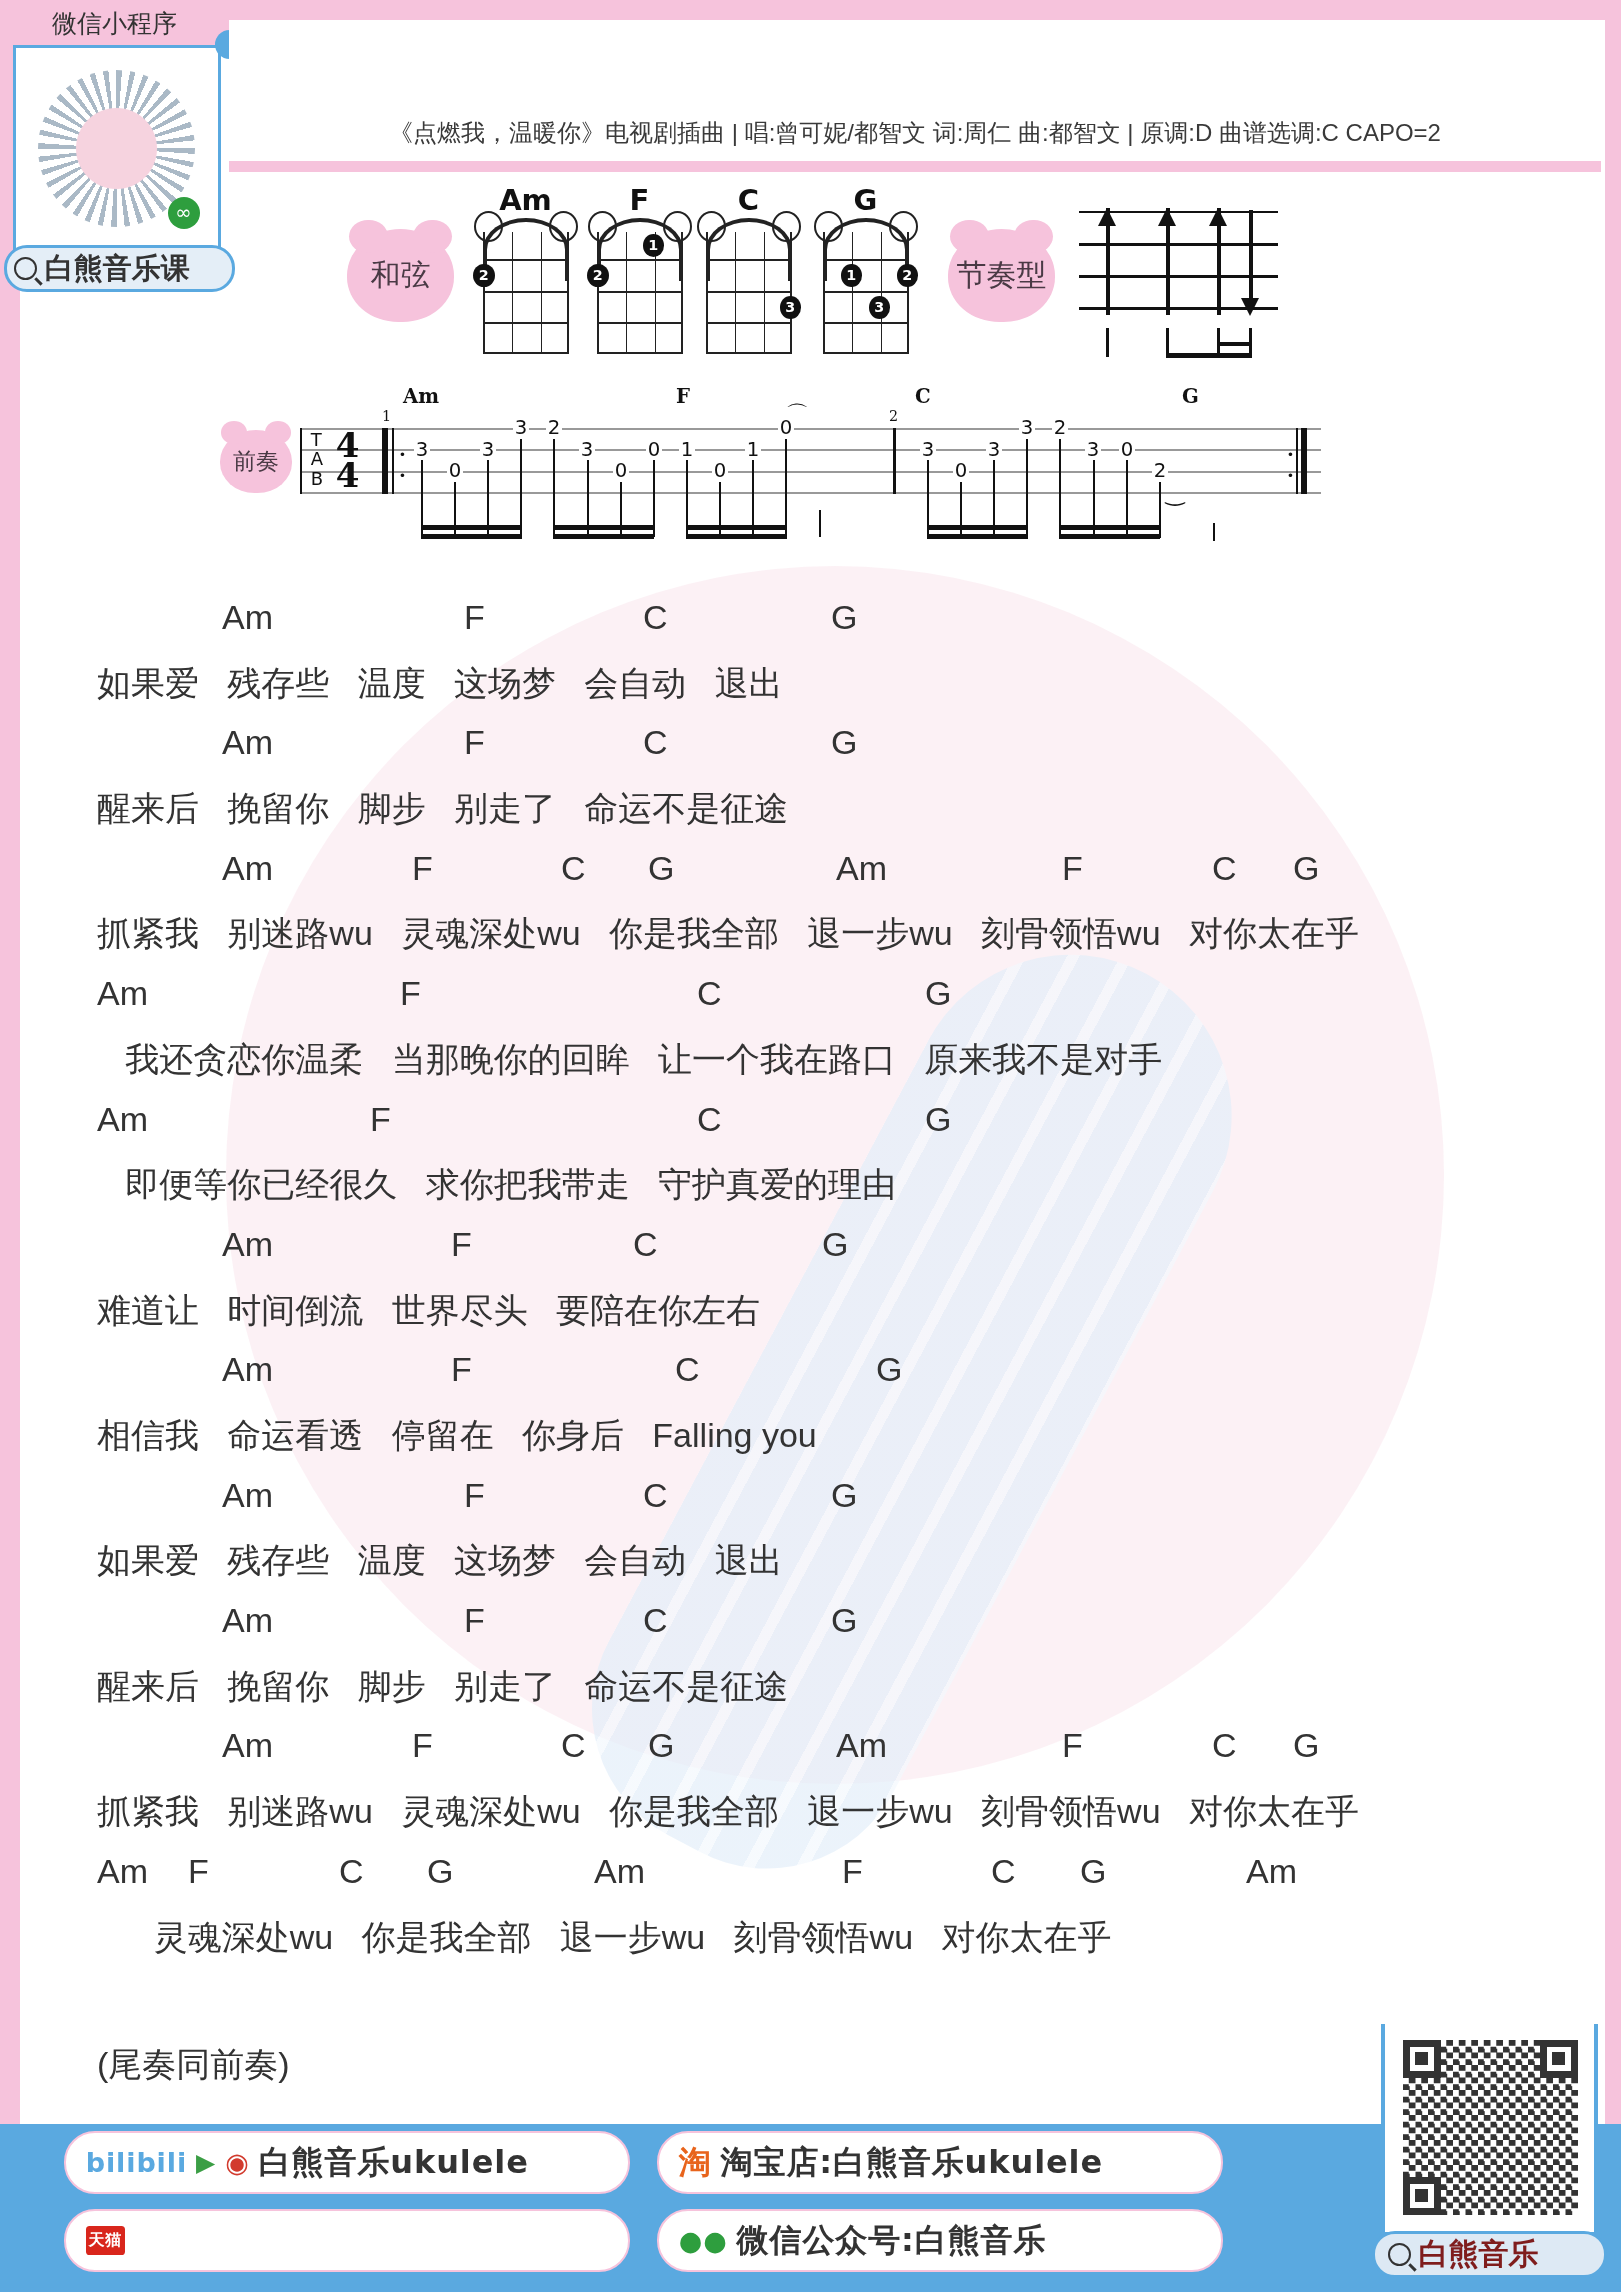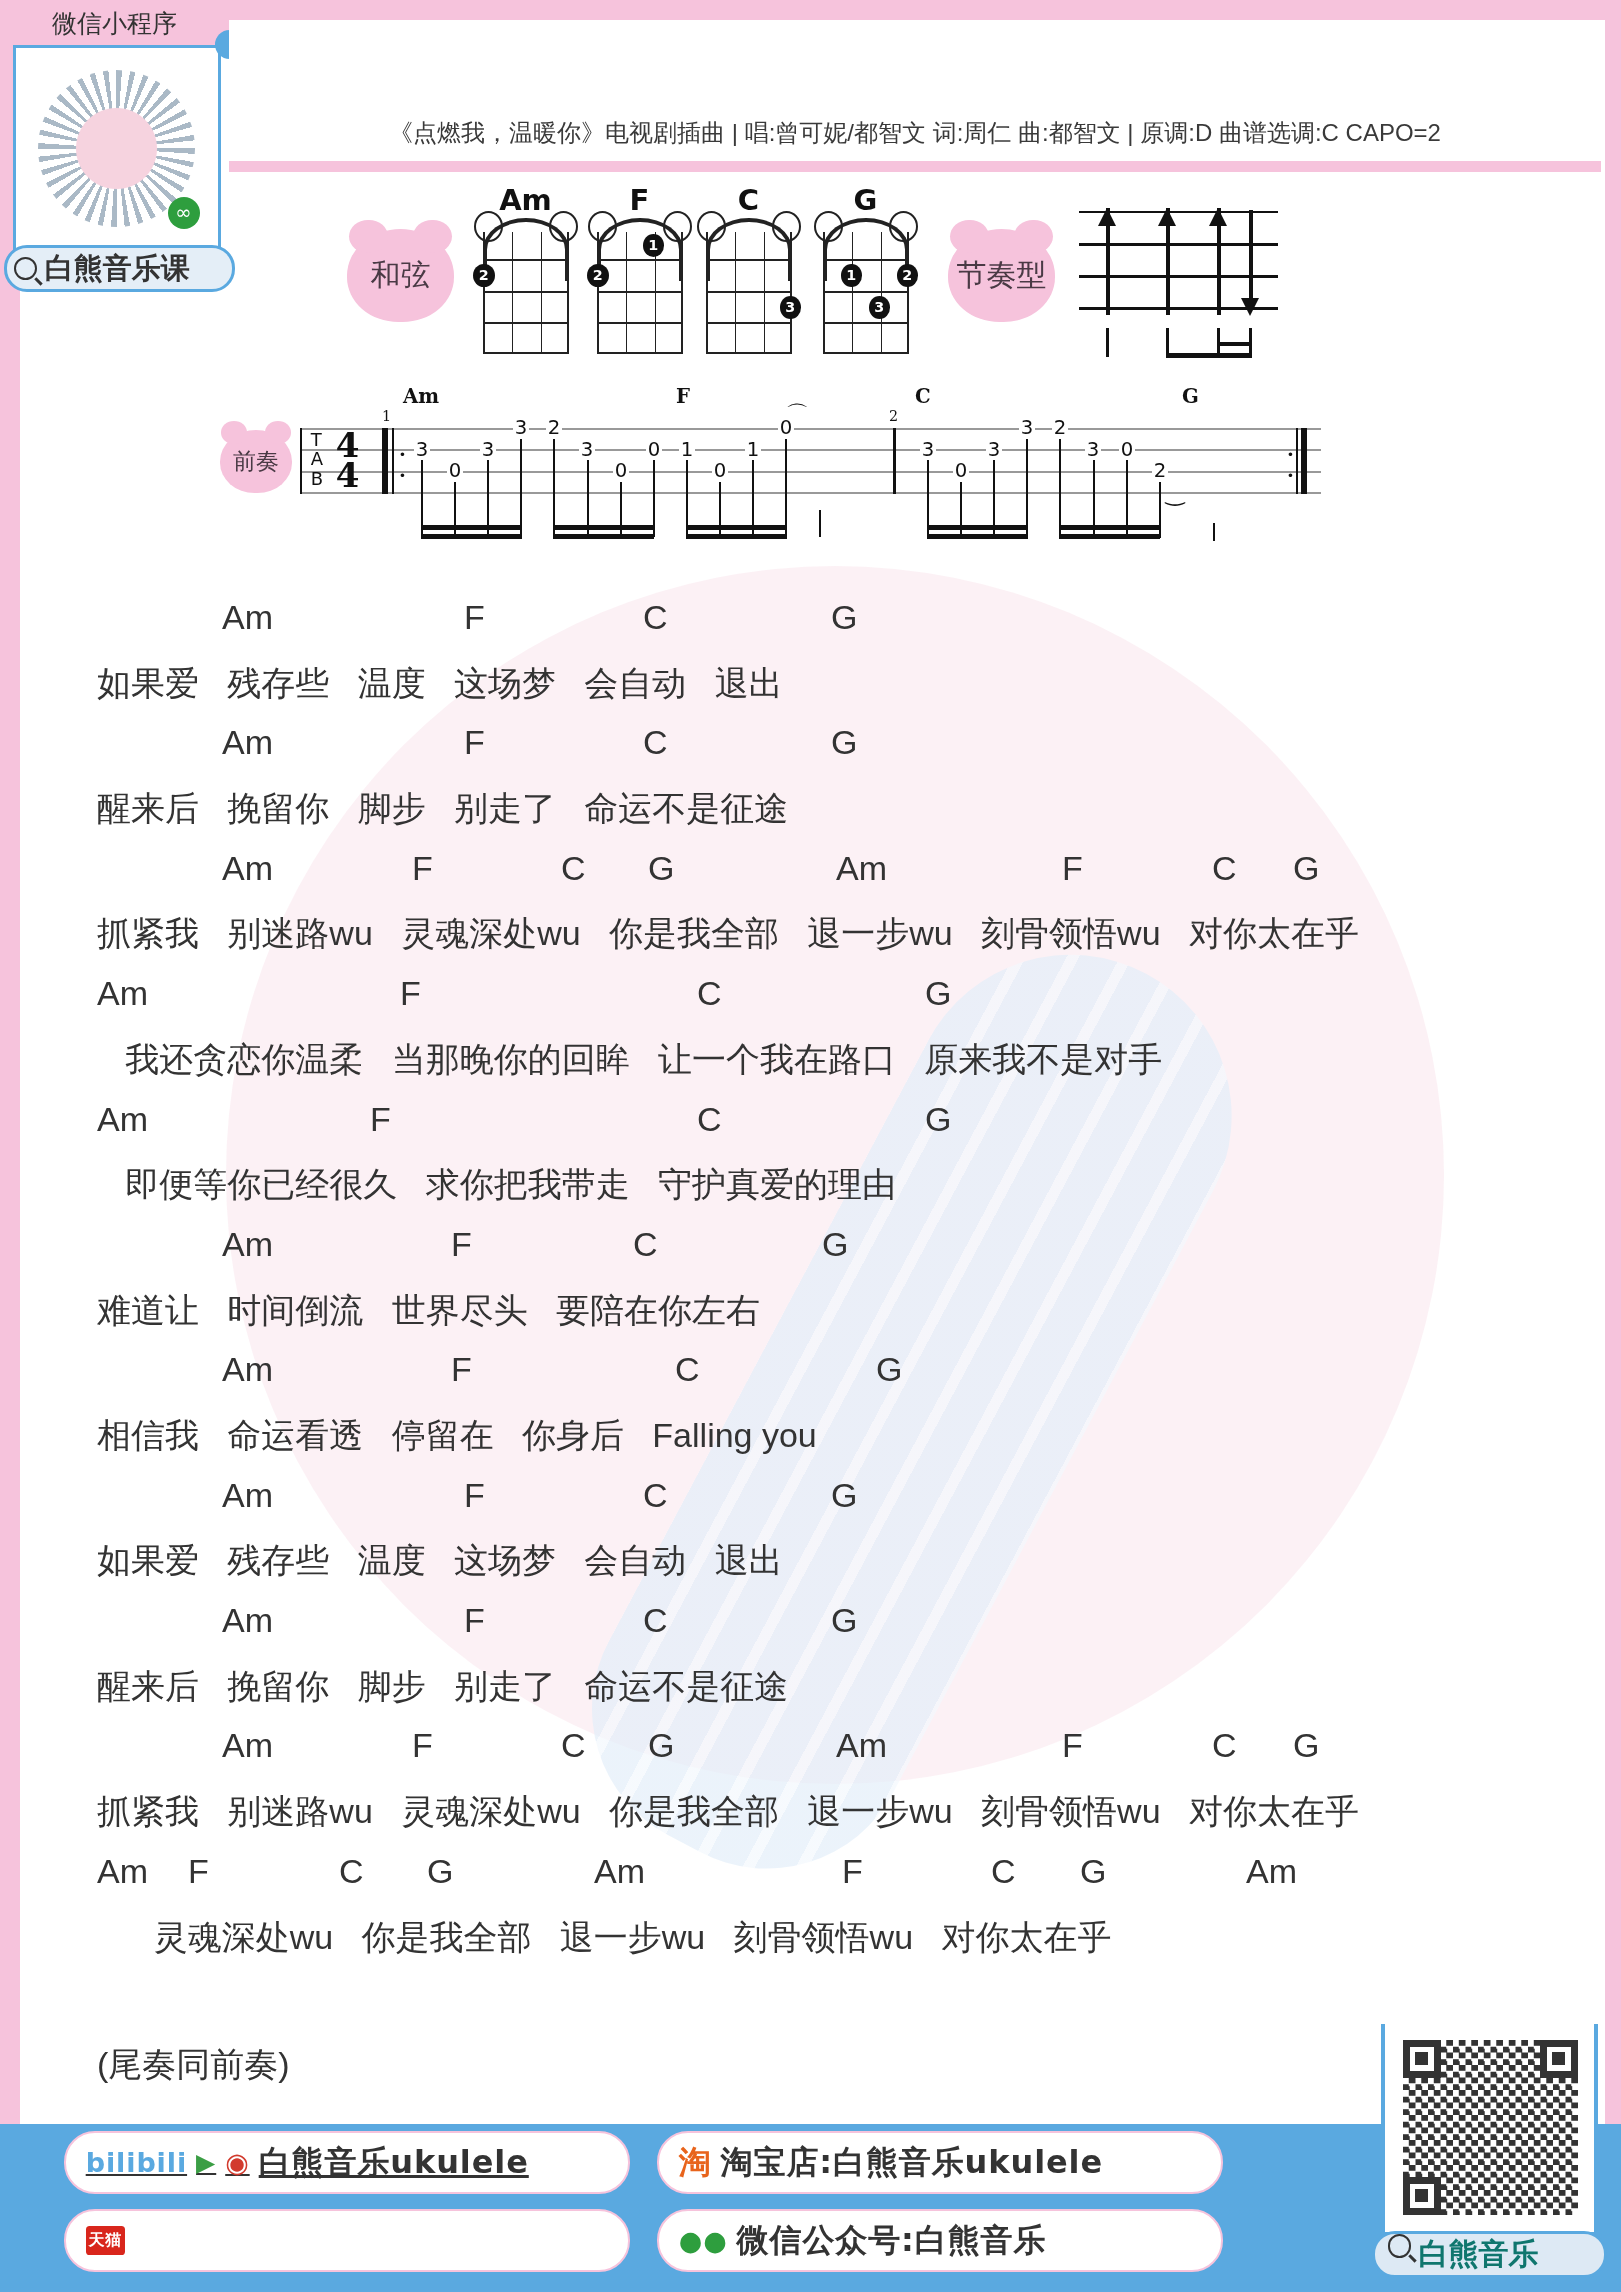--- a/index.html
+++ b/index.html
@@ -125,21 +125,21 @@
   .wx-head {
     position:absolute; left:0; top:0; width:235px; height:72px; border-radius:54px 54px 0 0;
     background:#dde9f4; border:4.5px solid #5aa9e0; box-sizing:border-box; text-align:center;
     line-height:72px; font-size:27px; font-weight:bold; color:#333;
   }
   .wx-qr { position:absolute; left:9px; top:72px; width:217px; height:208px; background:#fff; border-left:4.5px solid #5aa9e0; border-right:4.5px solid #5aa9e0; box-sizing:border-box; }
   .qr-pat { position:absolute; left:18px; top:16px; width:175px; height:175px;
     background:repeating-conic-gradient(#333 0 25%, #fff 0 50%) 0 0/12.5px 12.5px; }
   .qr-eye { position:absolute; width:38px; height:38px; border:7.2px solid #333; background:#fff; box-sizing:border-box; }
   .qr-eye:after { content:""; position:absolute; left:5.4px; top:5.4px; width:12.5px; height:12.5px; background:#333; }
-  .wx-search { position:absolute; left:0; top:279px; width:235px; height:47px; border-radius:23px; background:#dde9f4; border:3.6px solid #5aa9e0; box-sizing:border-box; display:flex; align-items:flex-start; padding-left:12.5px; font-size:30px; font-weight:bold; color:#0f766e; }
+  .wx-search { position:absolute; left:0; top:279px; width:235px; height:47px; border-radius:23px; background:#dde9f4; border:3.6px solid #5aa9e0; box-sizing:border-box; display:flex; align-items:center; padding-left:12.5px; font-size:30px; font-weight:bold; color:#7f1d1d; }
 </style>
 </head>
 <body>
 
 <div class="page">
   <div class="wm-circle"></div>
   <div class="wm-uke"></div>
 </div>
 
 <div class="mp-tab"><span>微信小程序</span></div>
@@ -363,21 +363,21 @@
     <div class="line-lyric" style="left: 0px; top: 1066px;">醒来后   挽留你   脚步   别走了   命运不是征途</div>
     <div class="line-chord" style="left: 0px; top: 1128px; width: 1433px; height: 39px;"><span class="ch" style="left: 125px;">Am</span><span class="ch" style="left: 315px;">F</span><span class="ch" style="left: 464px;">C</span><span class="ch" style="left: 551px;">G</span><span class="ch" style="left: 739px;">Am</span><span class="ch" style="left: 965px;">F</span><span class="ch" style="left: 1115px;">C</span><span class="ch" style="left: 1196px;">G</span></div>
     <div class="line-lyric" style="left: 0px; top: 1191px;">抓紧我   别迷路wu   灵魂深处wu   你是我全部   退一步wu   刻骨领悟wu   对你太在乎</div>
     <div class="line-chord" style="left: 0px; top: 1254px; width: 1433px; height: 39px;"><span class="ch" style="left: 0px;">Am</span><span class="ch" style="left: 91px;">F</span><span class="ch" style="left: 242px;">C</span><span class="ch" style="left: 330px;">G</span><span class="ch" style="left: 497px;">Am</span><span class="ch" style="left: 745px;">F</span><span class="ch" style="left: 894px;">C</span><span class="ch" style="left: 983px;">G</span><span class="ch" style="left: 1149px;">Am</span></div>
     <div class="line-lyric" style="left: 0px; top: 1317px;">      灵魂深处wu   你是我全部   退一步wu   刻骨领悟wu   对你太在乎</div>
   </div>
 
 <div class="line-lyric" style="left:97px;top:2042px;">(尾奏同前奏)</div>
 
 <div class="footer"></div>
-<div class="pill" style="left:64px;top:2131px;width:566px;text-decoration:underline;">
+<div class="pill" style="left:64px;top:2131px;width:566px;">
   <span class="ico" style="color:#5aa9e0;font-size:27px">bilibili</span>
   <span class="ico" style="color:#3b9e45;font-size:25px">▶</span>
   <span class="ico" style="color:#d23b2e;font-size:27px">◉</span>
   <span>白熊音乐ukulele</span>
 </div>
 <div class="pill" style="left:657px;top:2131px;width:566px;">
   <span class="ico" style="color:#e8641c">淘</span>
   <span>淘宝店:白熊音乐ukulele</span>
 </div>
 <div class="pill" style="left:64px;top:2209px;width:566px;">

